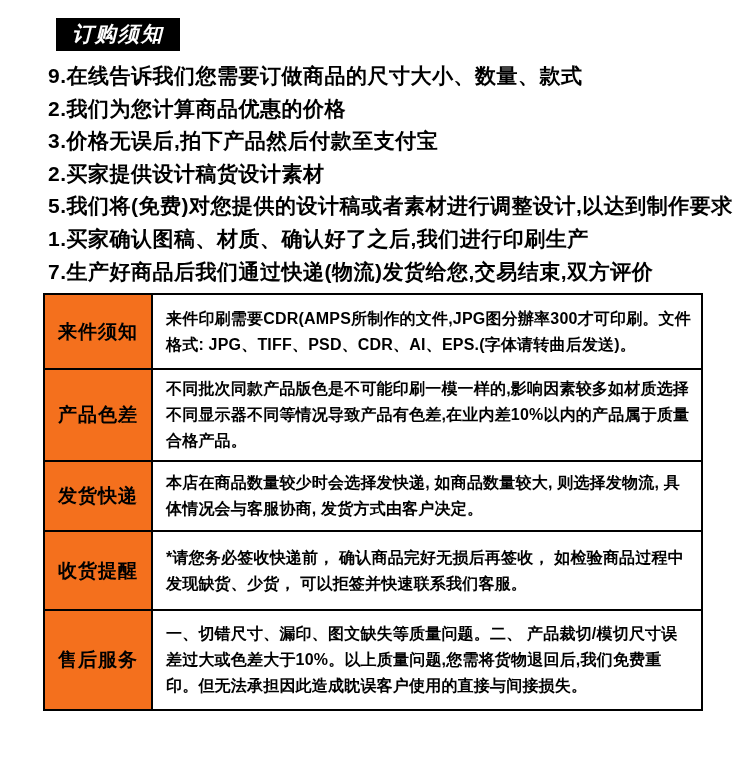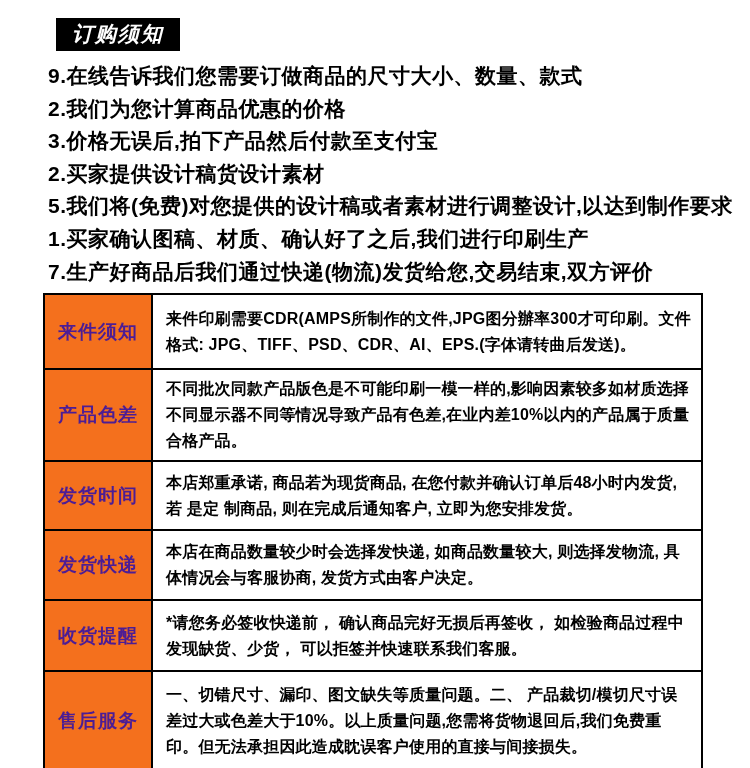--- a/index.html
+++ b/index.html
@@ -51,42 +51,42 @@
     width: 660px;
     border-collapse: collapse;
     table-layout: fixed;
   }
   .notice-table td {
     border: 2px solid #000000;
   }
   .label-cell {
     width: 108px;
     background: #f4701d;
-    color: #4c1d95;
+    color: #000000;
     font-size: 19px;
     font-weight: bold;
     text-align: center;
     vertical-align: middle;
     letter-spacing: 1px;
   }
   .content-cell {
     background: #ffffff;
     font-size: 16px;
     font-weight: bold;
     line-height: 26px;
     padding: 6px 10px 6px 13px;
     vertical-align: middle;
     letter-spacing: 0.2px;
     border-radius: 9px;
   }
   .r1 { height: 75px; }
   .r2 { height: 69px; }
   .r3 { height: 69px; }
   .r4 { height: 70px; }
-  .r5 { height: 71px; padding-left: 8px; }
+  .r5 { height: 79px; padding-left: 8px; }
   .r6 { height: 100px; }
 </style>
 </head>
 <body>
 
 <div class="title-box">
   <span>订购须知</span>
 </div>
 
 <div class="steps">
@@ -102,24 +102,20 @@
 <table class="notice-table">
   <tbody>
     <tr class="r1">
       <td class="label-cell">来件须知</td>
       <td class="content-cell">来件印刷需要CDR(AMPS所制作的文件,JPG图分辦率300才可印刷。文件格式: JPG、TIFF、PSD、CDR、AI、EPS.(字体请转曲后发送)。</td>
     </tr>
     <tr class="r2">
       <td class="label-cell">产品色差</td>
       <td class="content-cell">不同批次同款产品版色是不可能印刷一模一样的,影响因素较多如材质选择不同显示器不同等情况导致产品有色差,在业内差10%以内的产品属于质量合格产品。</td>
     </tr>
-    <tr class="r3">
-      <td class="label-cell">发货时间</td>
-      <td class="content-cell">本店郑重承诺, 商品若为现货商品, 在您付款并确认订单后48小时内发货, 若 是定 制商品, 则在完成后通知客户, 立即为您安排发货。</td>
-    </tr>
     <tr class="r4">
       <td class="label-cell">发货快递</td>
       <td class="content-cell">本店在商品数量较少时会选择发快递, 如商品数量较大, 则选择发物流, 具体情况会与客服协商, 发货方式由客户决定。</td>
     </tr>
     <tr class="r5">
       <td class="label-cell">收货提醒</td>
       <td class="content-cell">*请您务必签收快递前， 确认商品完好无损后再签收， 如检验商品过程中发现缺货、少货， 可以拒签并快速联系我们客服。</td>
     </tr>
     <tr class="r6">
       <td class="label-cell">售后服务</td>

